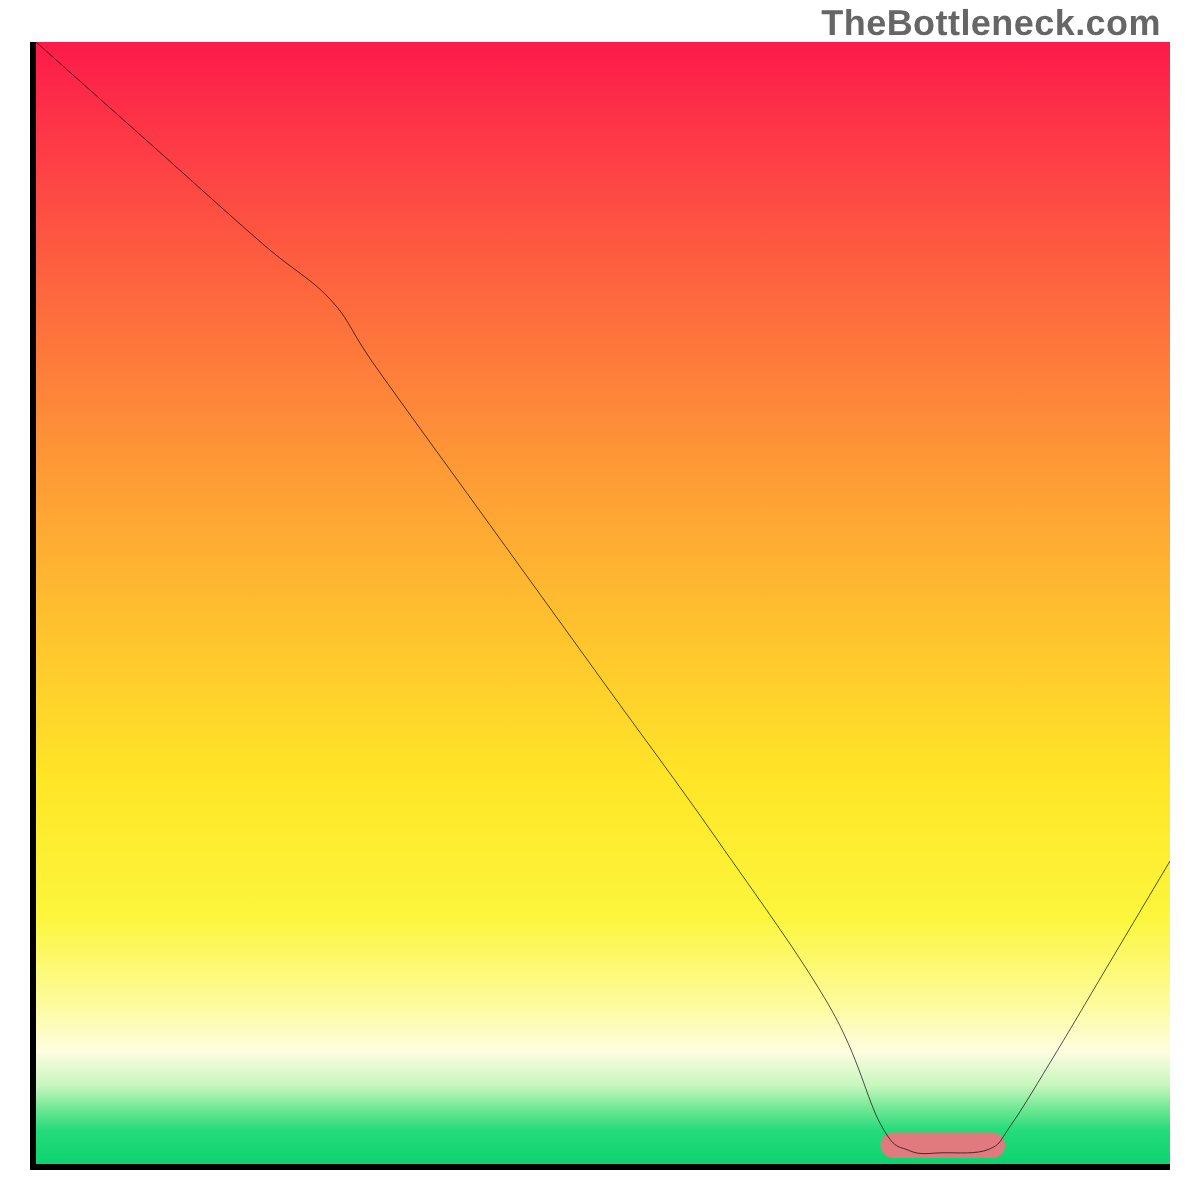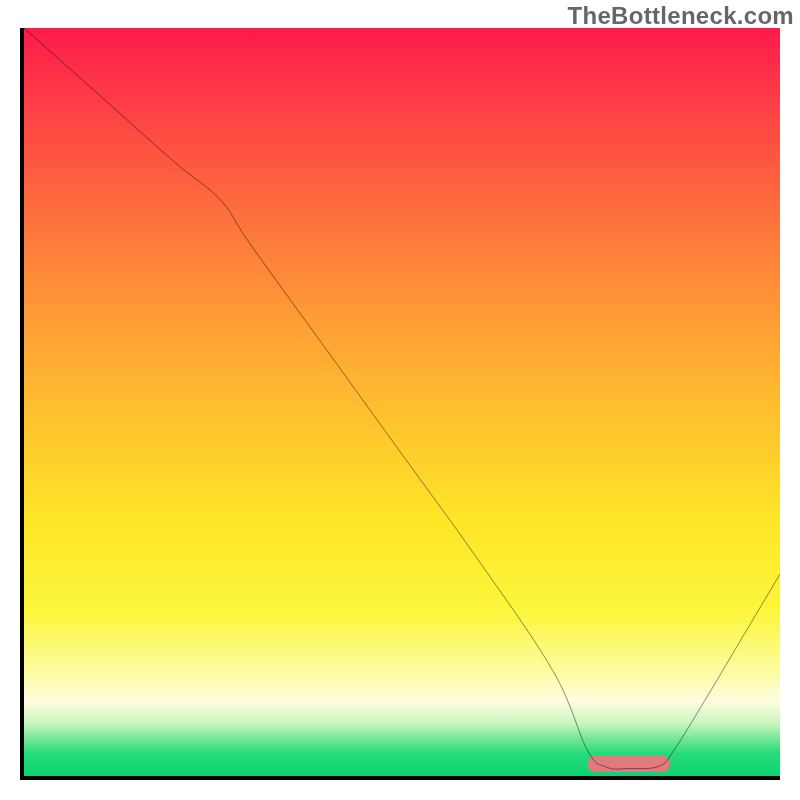--- a/index.html
+++ b/index.html
@@ -12,21 +12,21 @@
     font-family: Arial, Helvetica, sans-serif;
   }
   .stage {
     position: relative;
     width: 800px;
     height: 800px;
   }
   .watermark {
     position: absolute;
     top: 2px;
-    right: 6px;
+    right: 26px;
     font-size: 24px;
     font-weight: 600;
     color: #666666;
     letter-spacing: 0.3px;
   }
   .chart-frame {
     position: absolute;
     left: 20px;
     top: 28px;
     width: 760px;

